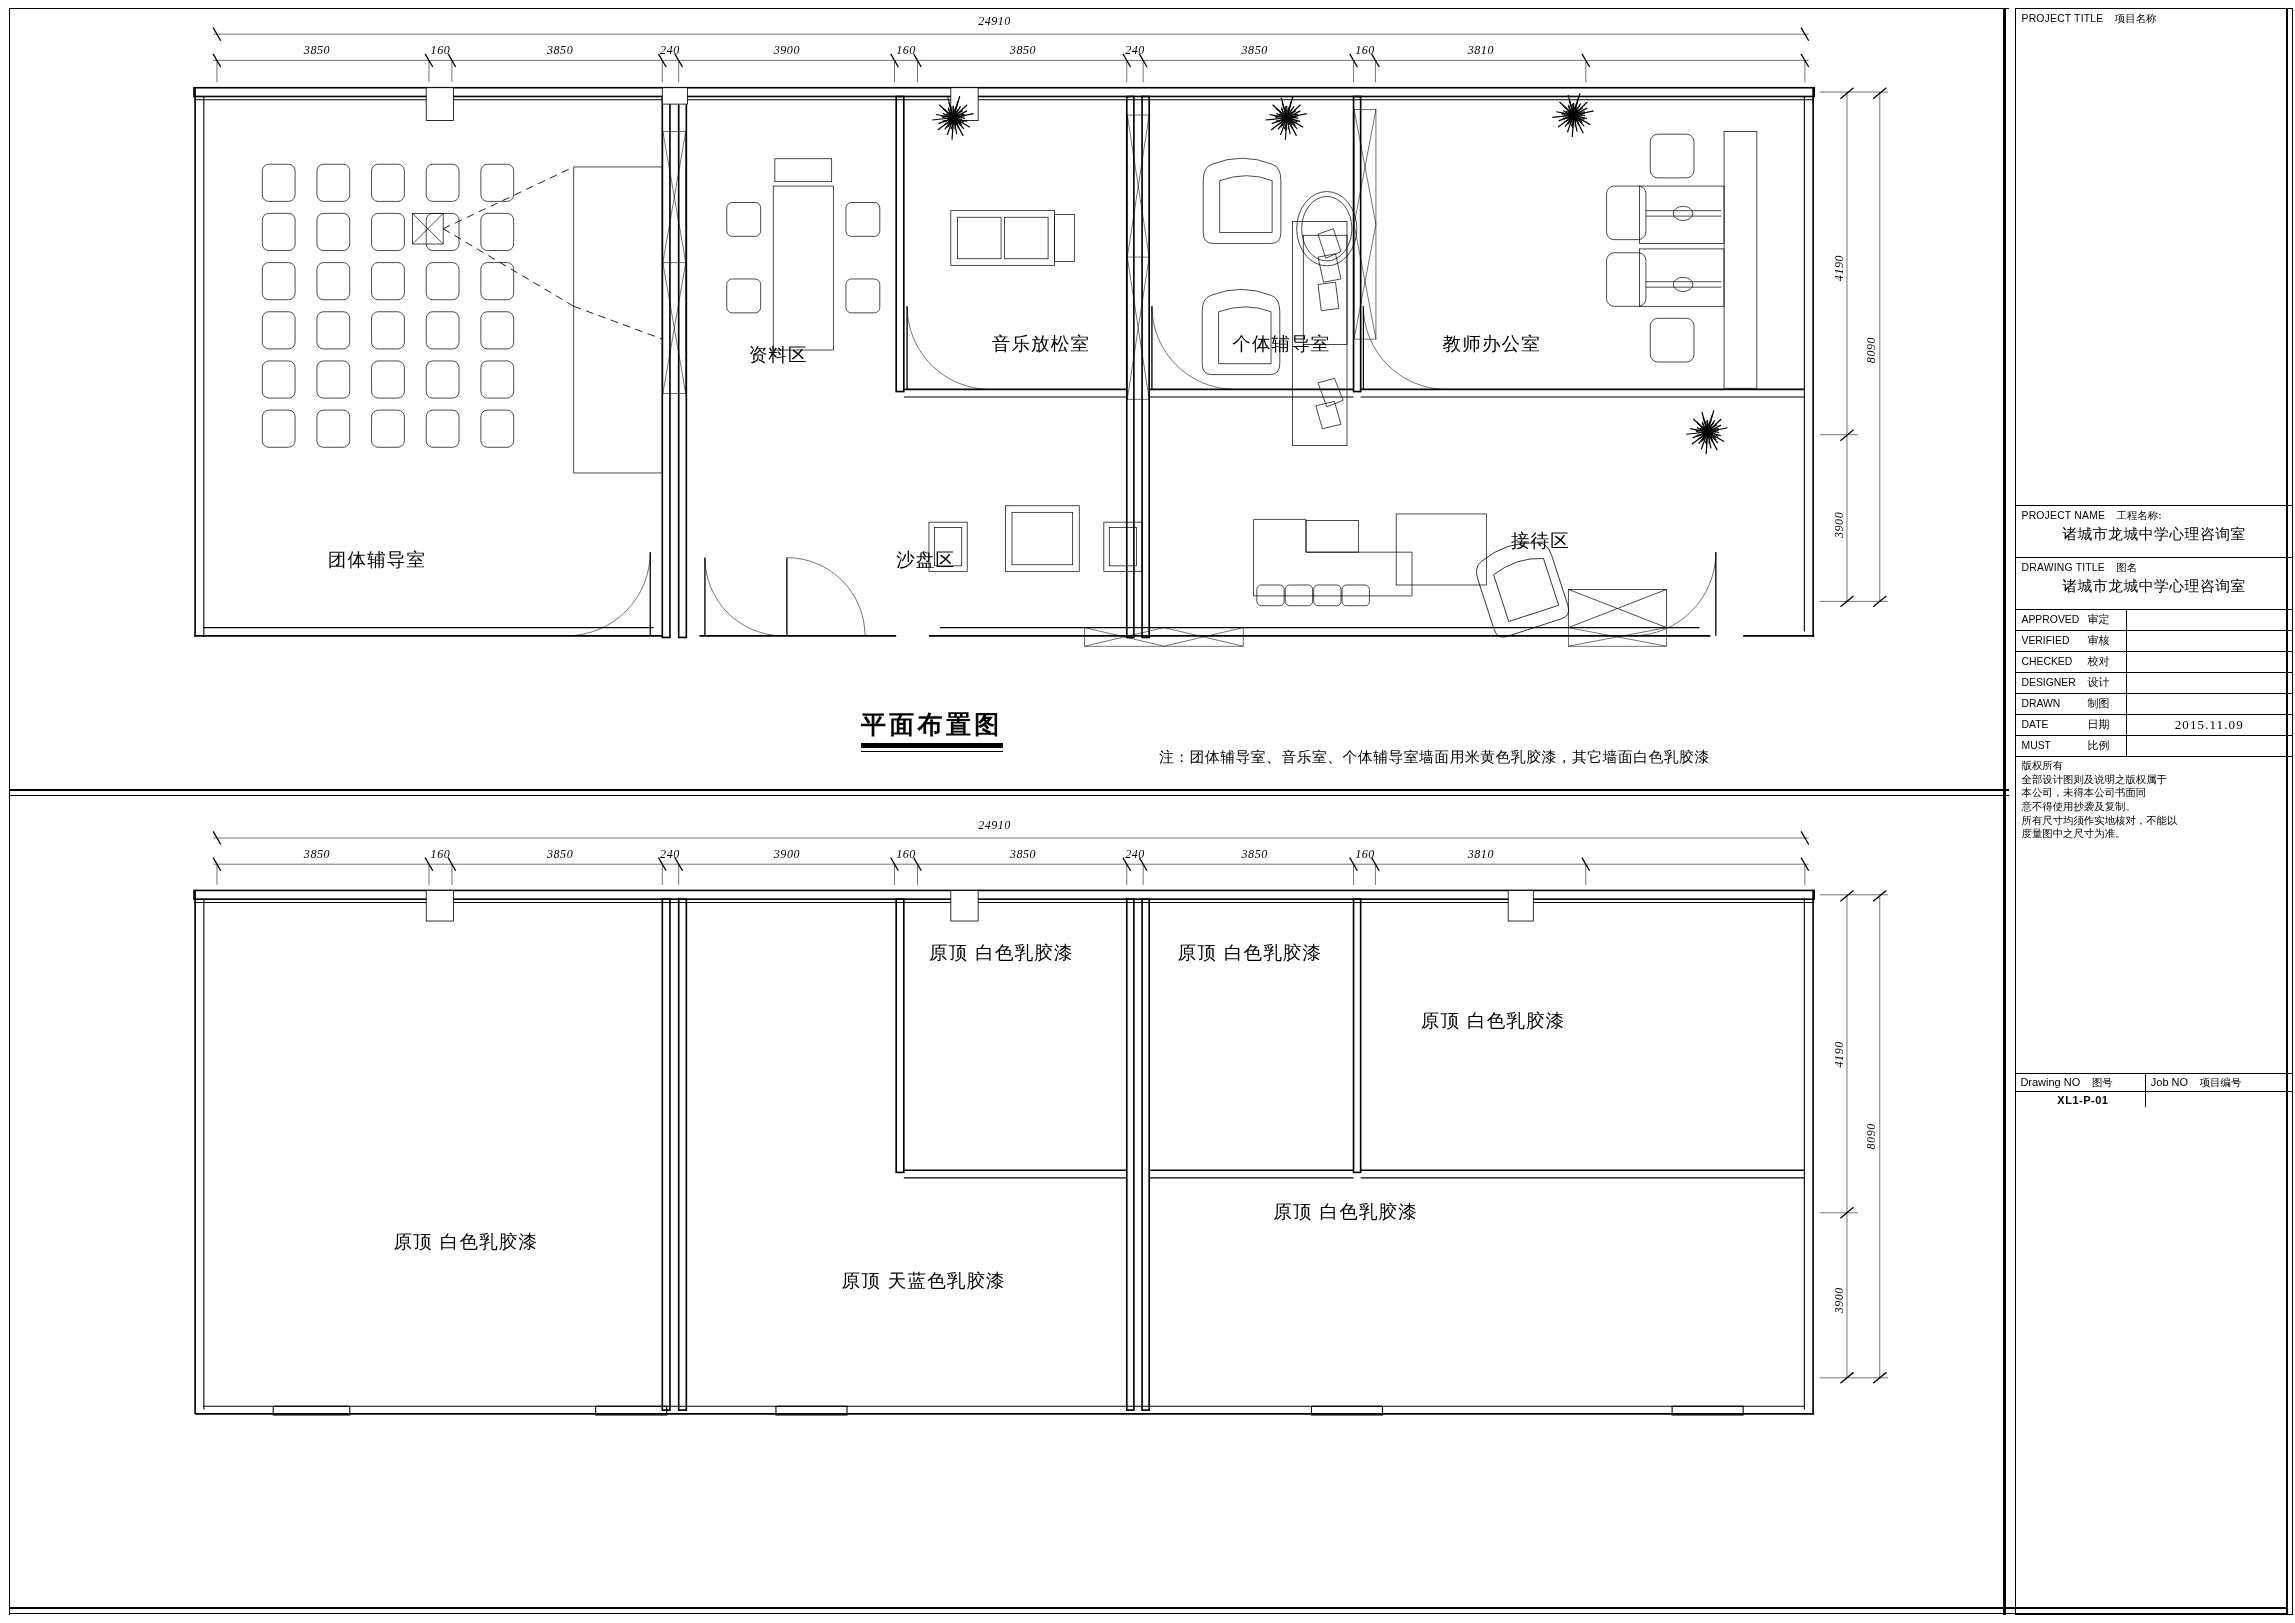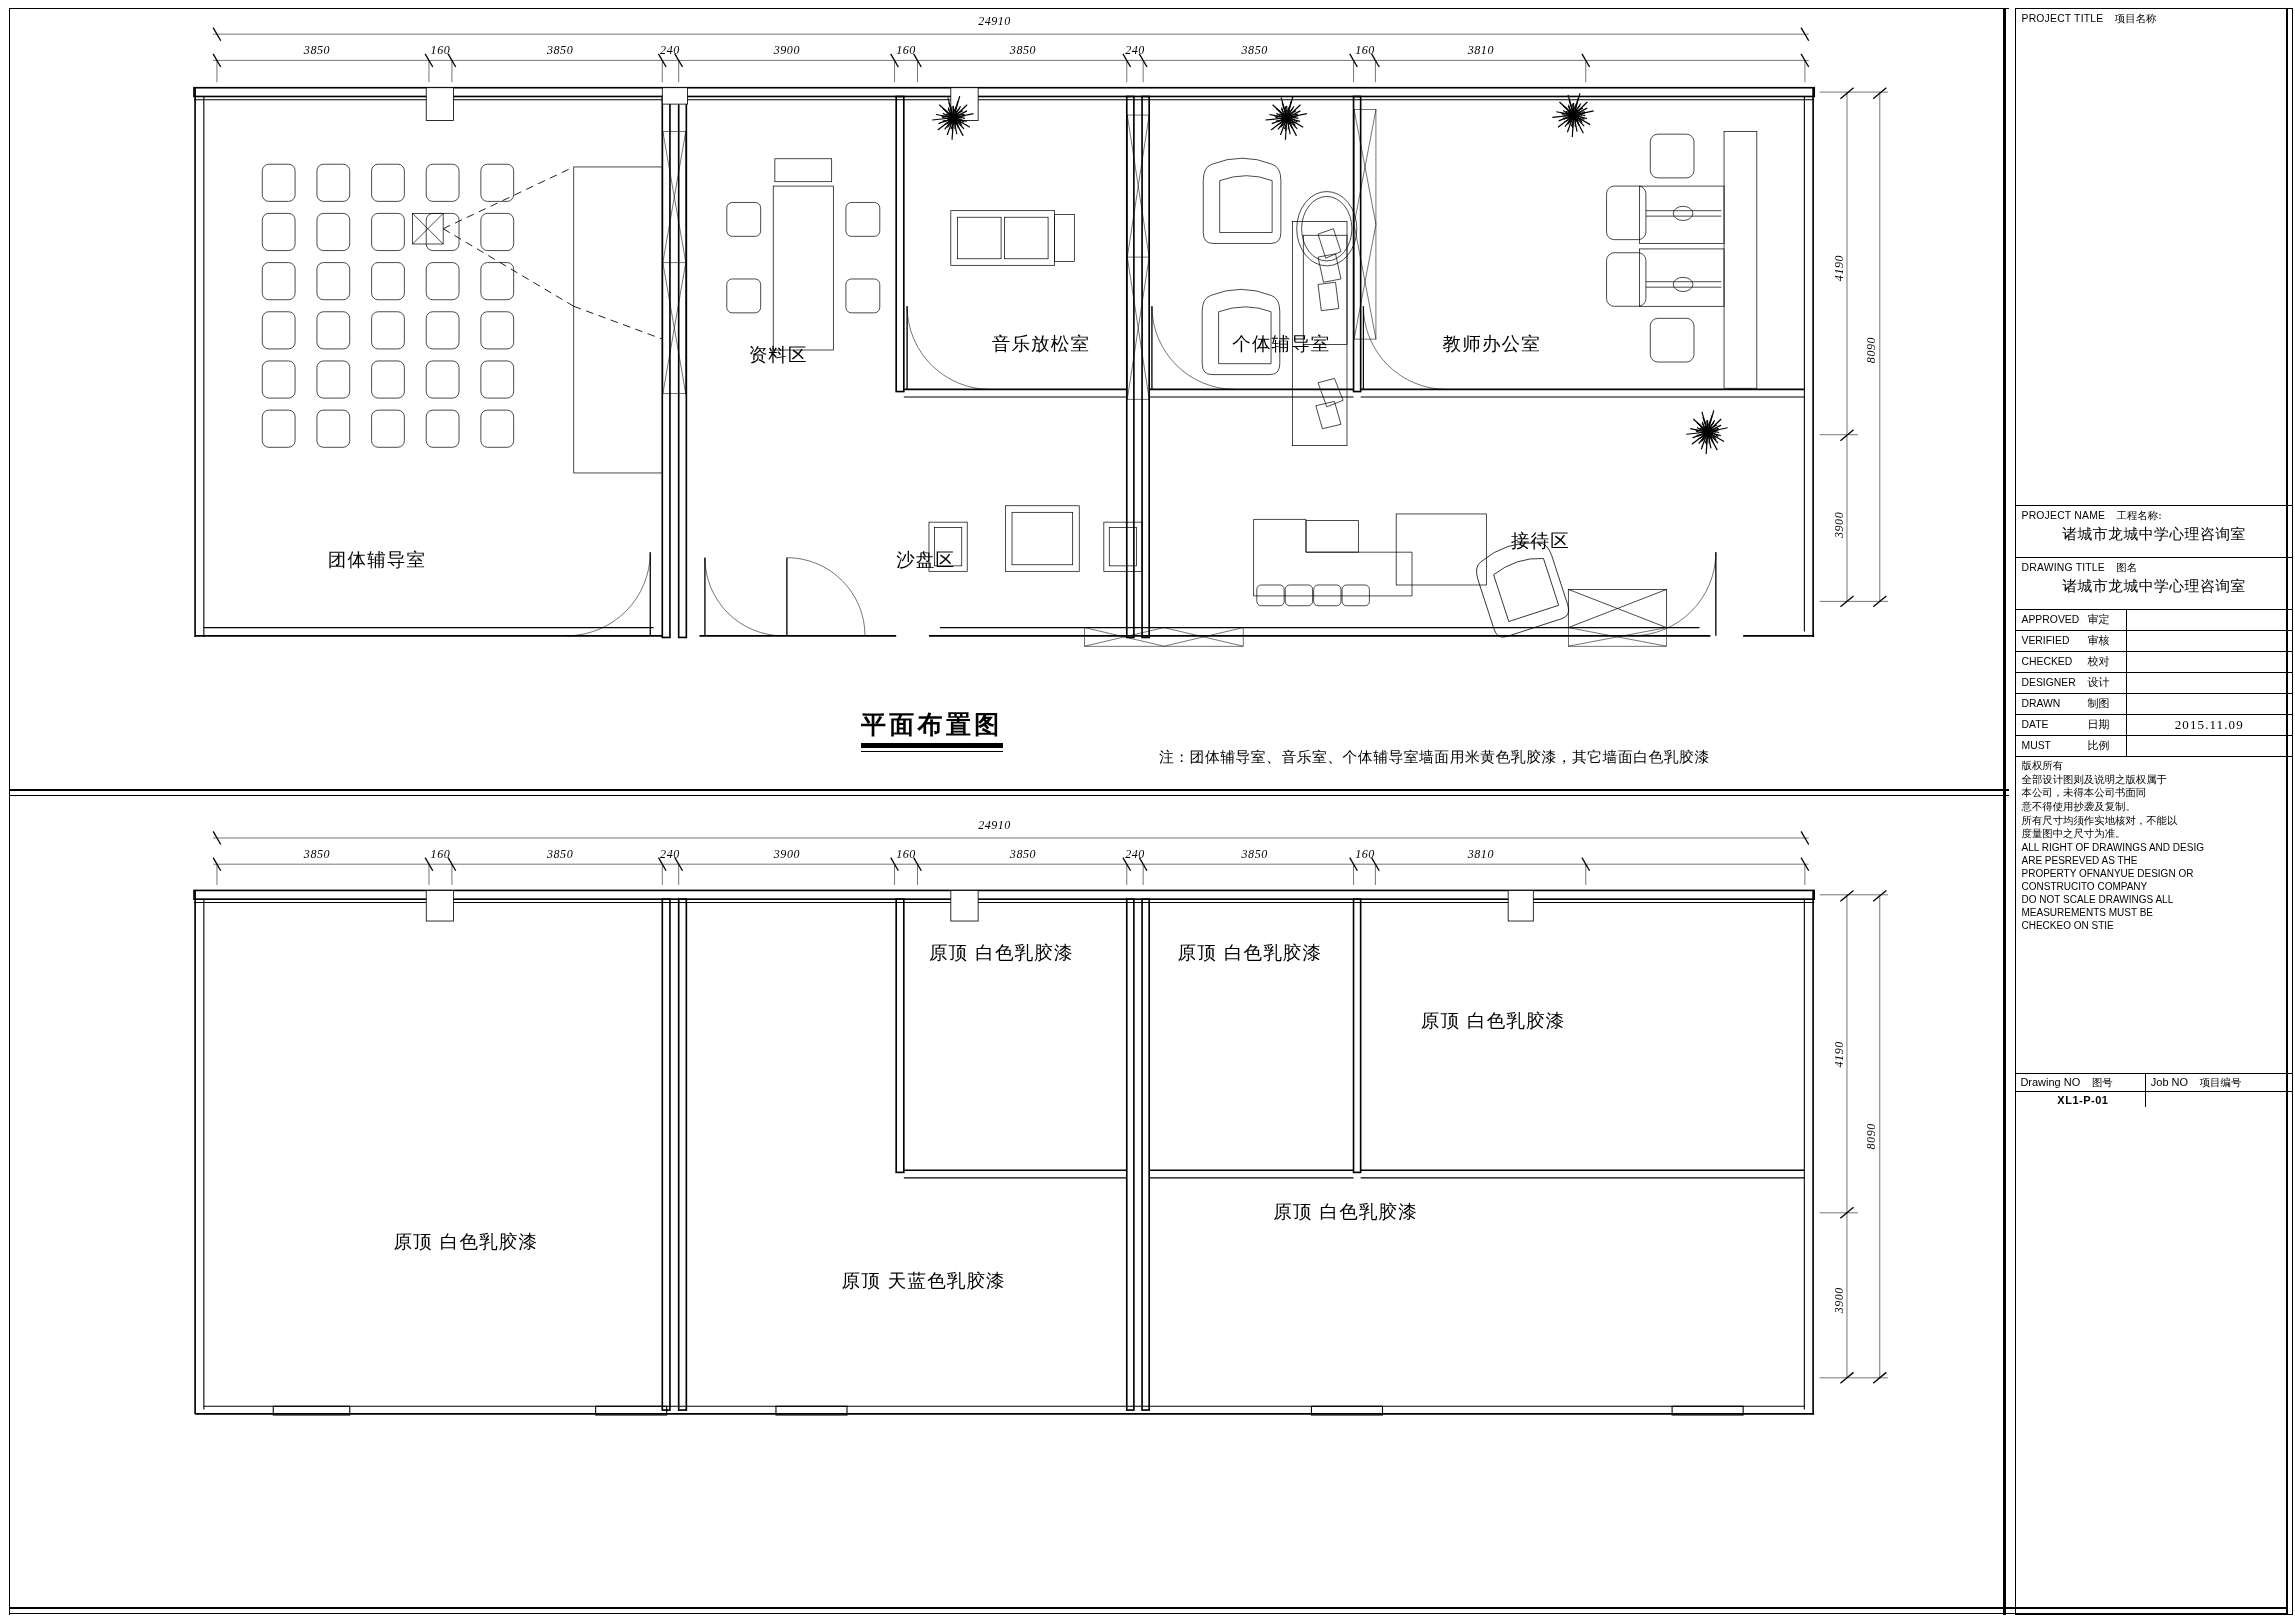--- a/index.html
+++ b/index.html
@@ -810,29 +810,20 @@
     <div class="row" style="height:317px;">
       <div class="copy">
         <div>版权所有</div>
         <div id="copy-cn">
             <div>全部设计图则及说明之版权属于</div>
             <div>本公司，未得本公司书面同</div>
             <div>意不得使用抄袭及复制。</div>
             <div>所有尺寸均须作实地核对，不能以</div>
             <div>度量图中之尺寸为准。</div>
           </div>
-        <div id="copy-en" class="en">
-            <div>ALL RIGHT OF DRAWINGS AND DESIG</div>
-            <div>ARE PESREVED AS THE</div>
-            <div>PROPERTY OFNANYUE DESIGN OR</div>
-            <div>CONSTRUCITO COMPANY</div>
-            <div>DO NOT SCALE DRAWINGS ALL</div>
-            <div>MEASUREMENTS MUST BE</div>
-            <div>CHECKEO ON STIE</div>
-          </div>
       </div>
     </div>
 
     <div class="dn-row">
       <div class="dn-l">
         <span>Drawing NO</span>
         <span style="display:inline-block;width:5.5px"></span>
         <span class="lbl-cn">图号</span>
       </div>
       <div class="dn-r">

